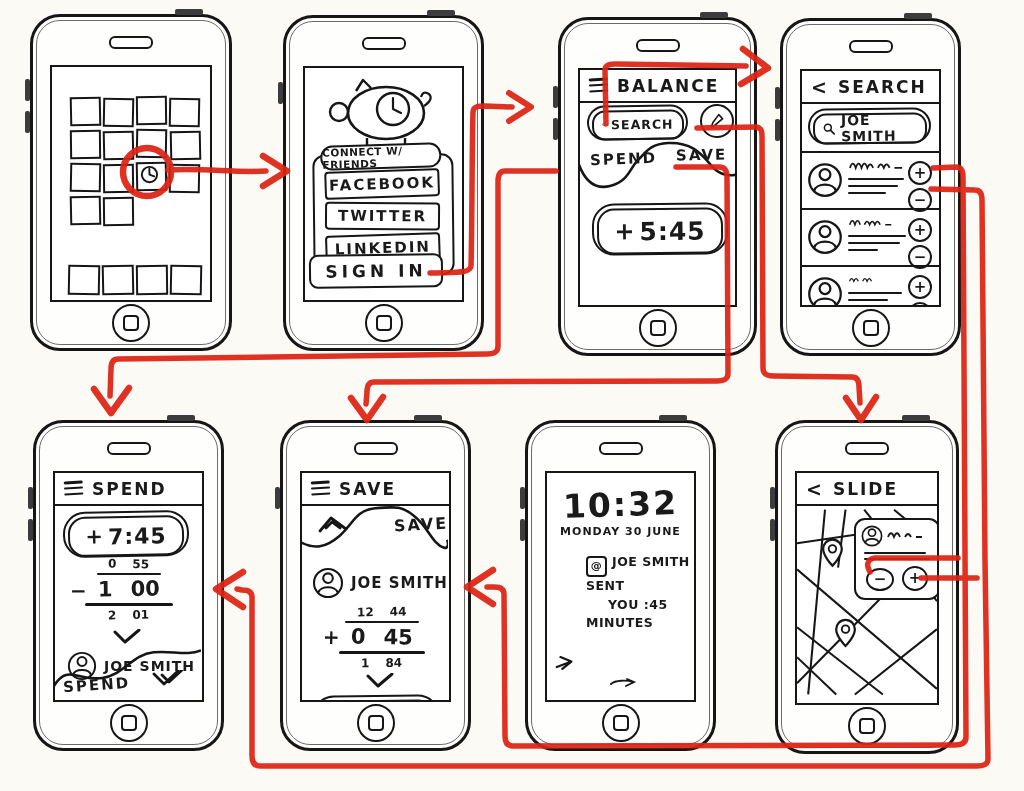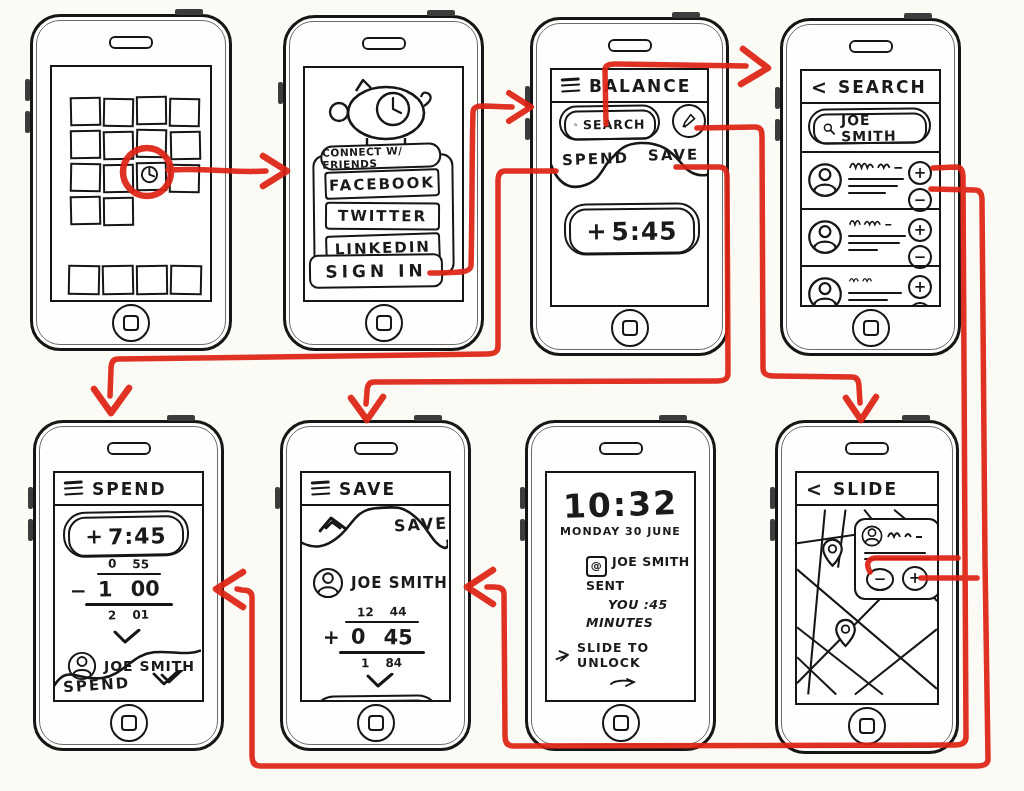--- a/index.html
+++ b/index.html
@@ -104,21 +104,21 @@
       <div class="appicon tilt3" style="left:51px;top:130px;"></div>
 
       <div class="appicon tilt2" style="left:16px;bottom:5px;width:28px;height:26px;"></div>
       <div class="appicon tilt1" style="left:50px;bottom:5px;width:28px;height:26px;"></div>
       <div class="appicon tilt3" style="left:84px;bottom:5px;width:28px;height:26px;"></div>
       <div class="appicon tilt2" style="left:118px;bottom:5px;width:28px;height:26px;"></div>
     </div>
     <div class="home"></div>
   </div>
 
-  <div class="phone" style="left:283px;top:15px;width:195px;height:330px;border-radius:32px;">
+  <div class="phone" style="left:283px;top:15px;width:195px;height:330px;">
     <div class="inner"></div>
     <div class="btn-top"></div>
     <div class="sidebtn" style="top:64px;height:22px;"></div>
     <div class="speaker"></div>
     <div class="screen">
       <svg class="sk" viewBox="0 0 120 78" width="120" height="78" style="position:absolute;left:18px;top:4px;">
         <ellipse cx="63" cy="41" rx="38" ry="26" fill="none" stroke="#161616" stroke-width="2.6"></ellipse>
         <circle cx="16" cy="40" rx="9" r="9" fill="none" stroke="#161616" stroke-width="2.4"></circle>
         <path d="M33 19 L40 8 L48 16" fill="none" stroke="#161616" stroke-width="2.4" stroke-linejoin="round"></path>
         <circle cx="70" cy="37" r="16" fill="none" stroke="#161616" stroke-width="2.4"></circle>
@@ -130,21 +130,21 @@
         <div class="connect-pill">CONNECT W/ FRIENDS</div>
         <div class="socialbtn tilt1" style="top:14px;">FACEBOOK</div>
         <div class="socialbtn tilt2" style="top:46px;">TWITTER</div>
         <div class="socialbtn tilt1" style="top:78px;">LINKEDIN</div>
       </div>
       <div class="signin">SIGN IN</div>
     </div>
     <div class="home"></div>
   </div>
 
-  <div class="phone" style="left:530px;top:17px;width:193px;height:333px;text-decoration:underline;">
+  <div class="phone" style="left:558px;top:17px;width:193px;height:333px;text-decoration:underline;">
     <div class="inner"></div>
     <div class="btn-top"></div>
     <div class="sidebtn" style="top:66px;height:22px;"></div>
     <div class="sidebtn" style="top:98px;height:22px;"></div>
     <div class="speaker"></div>
     <div class="screen">
       <div class="scr-hdr">
         <span class="burger">
             <i></i>
             <i></i>
@@ -380,27 +380,26 @@
     <div class="inner"></div>
     <div class="btn-top"></div>
     <div class="sidebtn" style="top:64px;height:22px;"></div>
     <div class="sidebtn" style="top:96px;height:22px;"></div>
     <div class="speaker"></div>
     <div class="screen">
       <div class="lock-time">10:32</div>
       <div class="lock-date">MONDAY 30 JUNE</div>
       <div class="notif">
         <span class="atbox">@</span><span>JOE SMITH SENT</span><br>
-        <span style="margin-left:22px;font-style:italic;">YOU :45 MINUTES</span>
+        <span style="margin-left:22px;">YOU :45 MINUTES</span>
       </div>
       <div class="slide">
         <svg class="sk" viewBox="0 0 22 16" width="20" height="15">
           <path d="M2 13 L18 7 M6 2 L18 7 L8 15" fill="none" stroke="#161616" stroke-width="2.4" stroke-linecap="round" stroke-linejoin="round"></path>
         </svg>
-        <span>SLIDE TO UNLOCK</span>
       </div>
       <svg class="sk" viewBox="0 0 30 10" width="30" height="10" style="position:absolute;bottom:12px;left:60px;">
         <path d="M4 6 C8 2 20 2 26 4 M20 1 L27 4 L19 8" fill="none" stroke="#161616" stroke-width="1.8" stroke-linecap="round"></path>
       </svg>
     </div>
     <div class="home"></div>
   </div>
 
   <div class="phone" style="left:775px;top:420px;width:178px;height:328px;">
     <div class="inner"></div>

